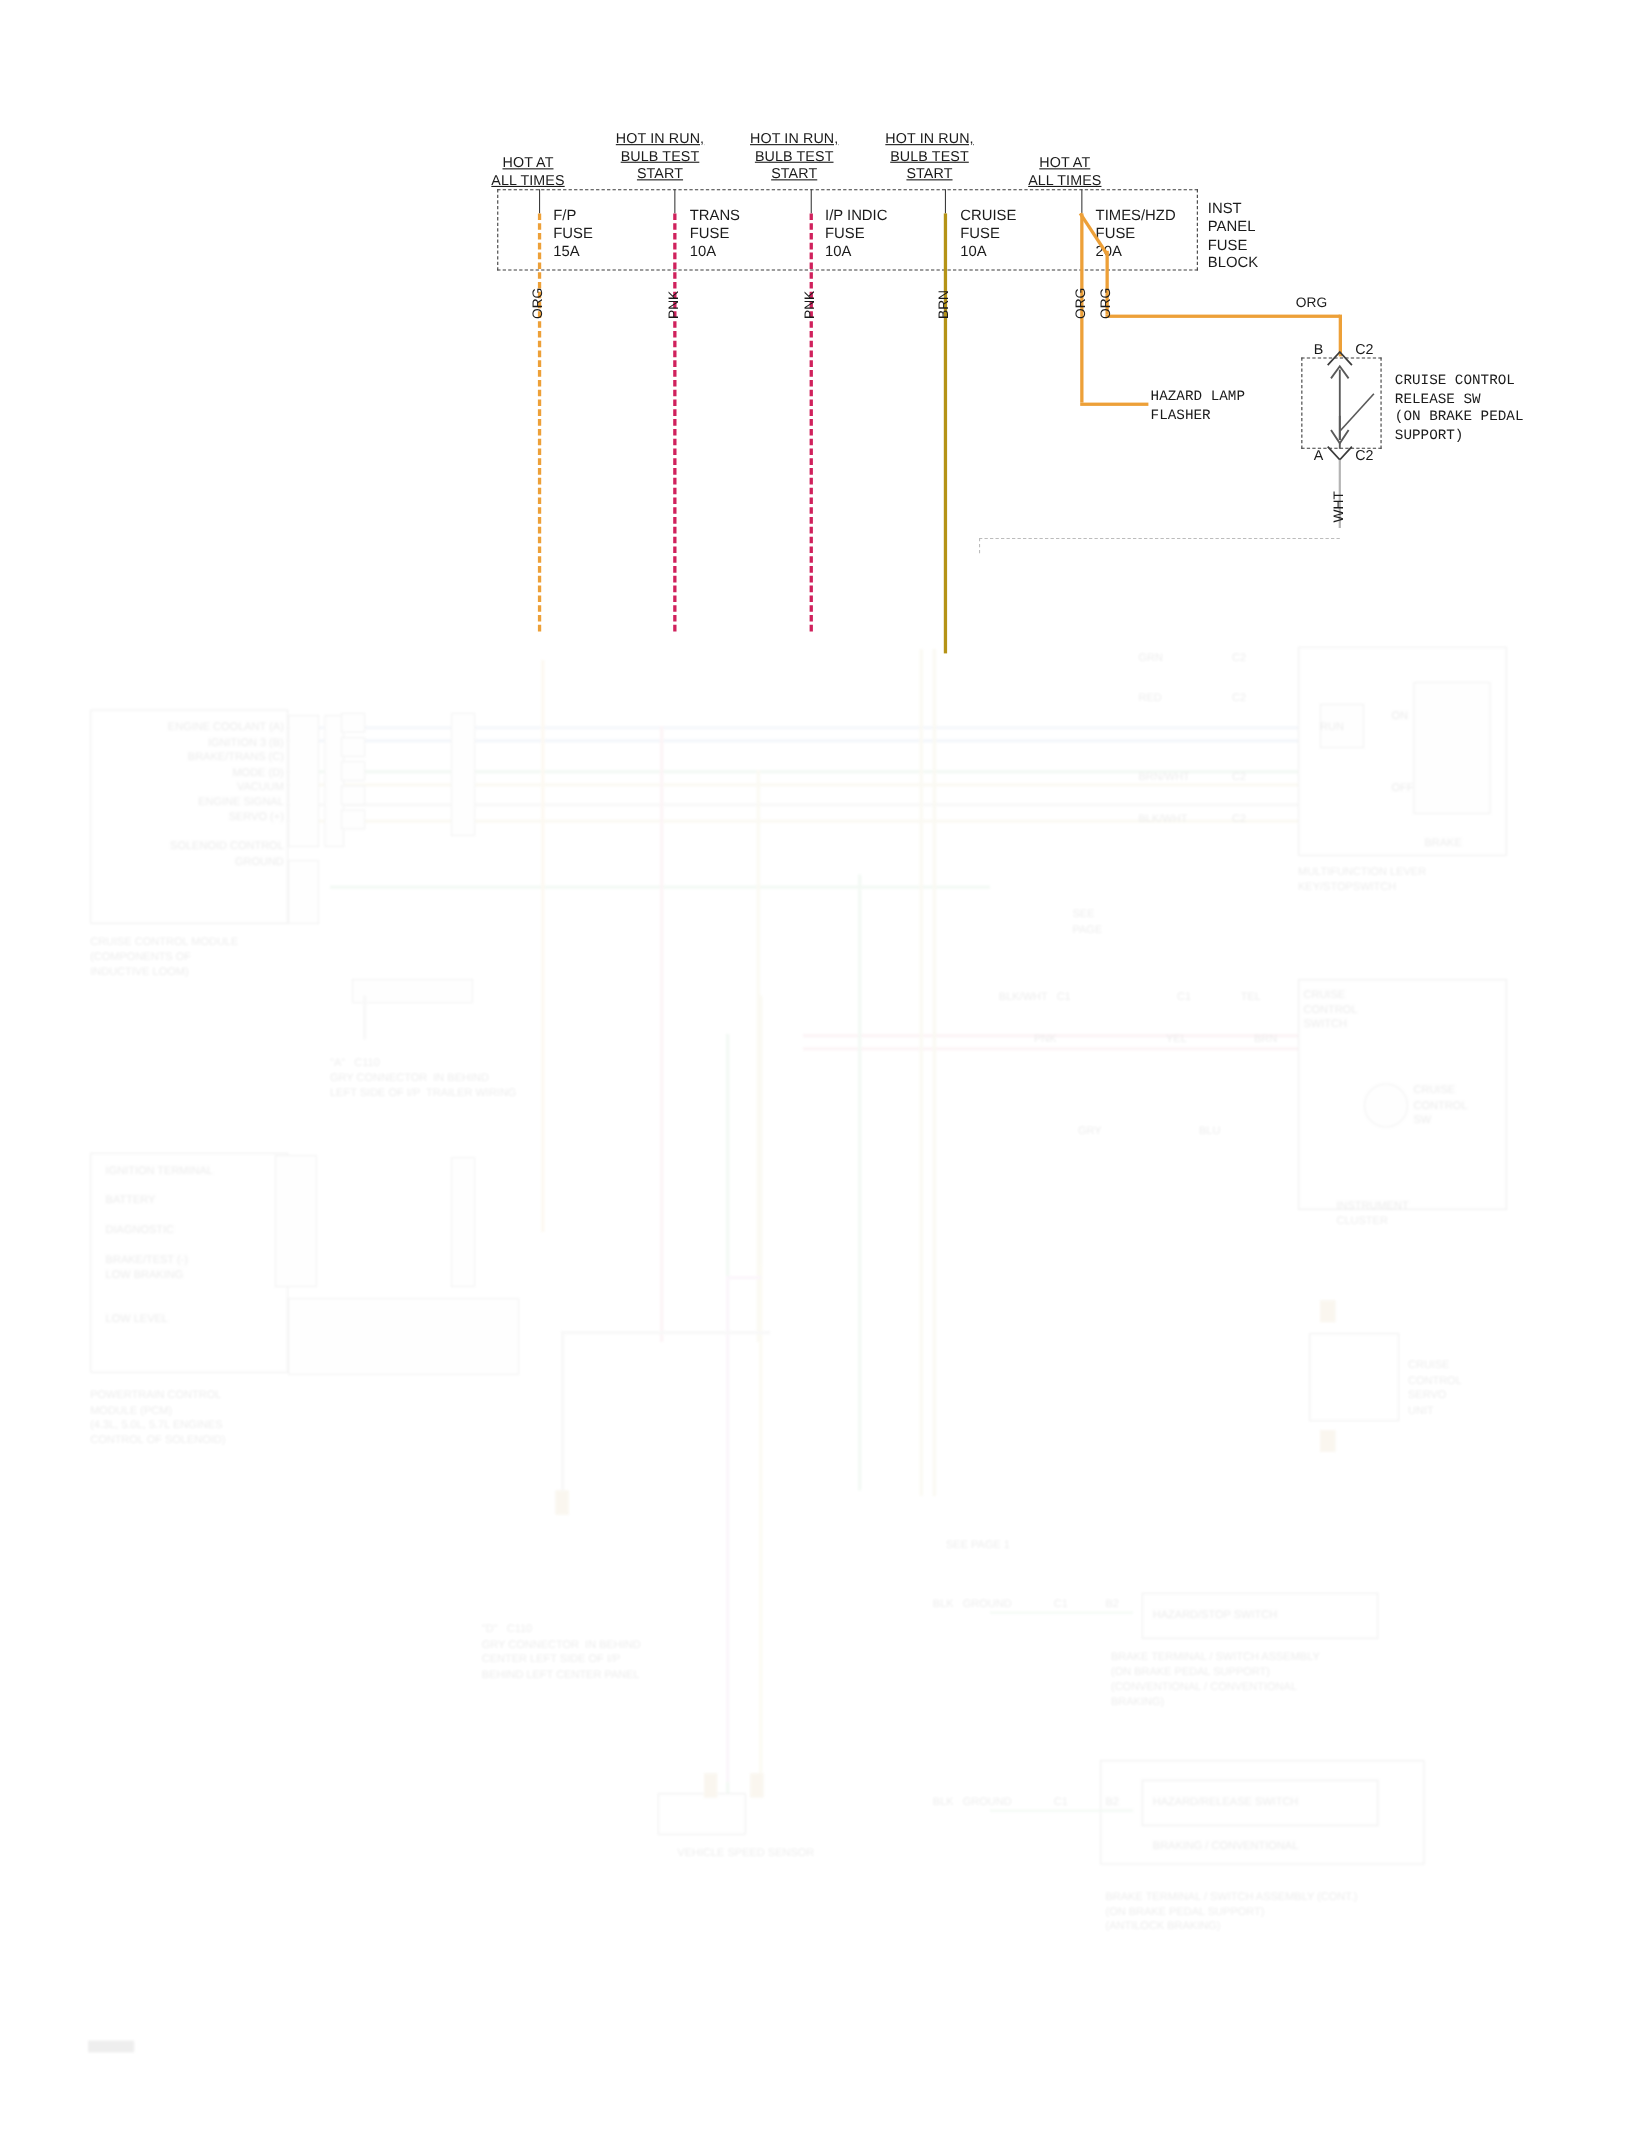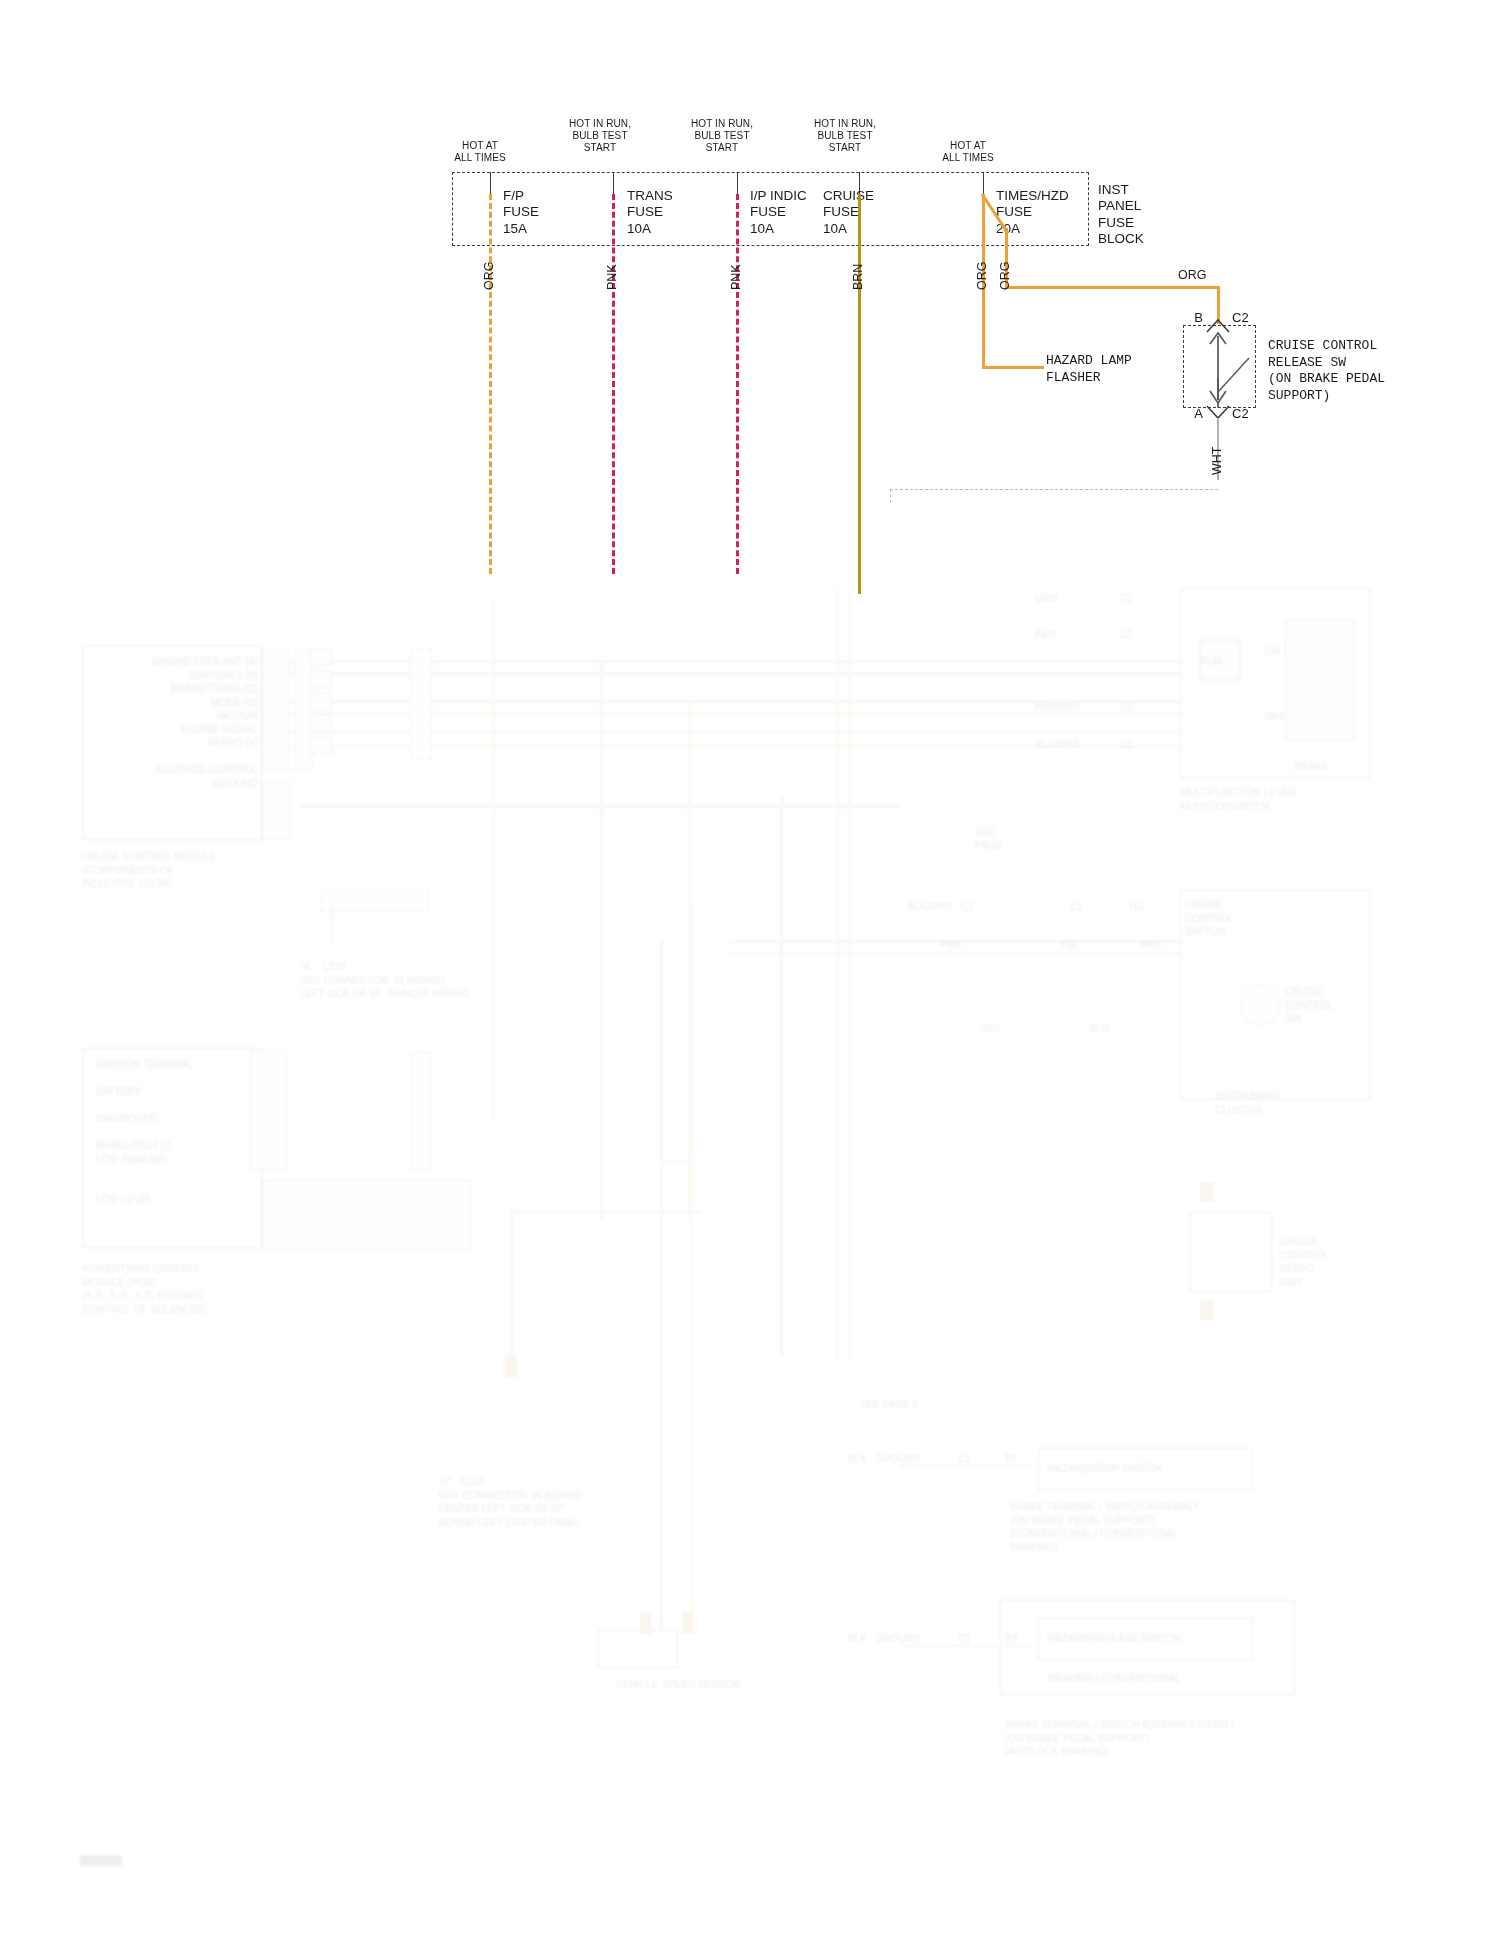--- a/index.html
+++ b/index.html
@@ -19,21 +19,21 @@
   
   .lbl{position:absolute;white-space:pre;line-height:1.22;}
   .lbl.c{text-align:center;transform:translateX(-50%);}
   .lbl.l{text-align:left;}
   .lbl.r{text-align:right;transform:translateX(-100%);}
   .vlbl{position:absolute;white-space:nowrap;transform:rotate(-90deg);transform-origin:0 0;}
   .hline{position:absolute;height:0;border-top-style:solid;}
   .vline{position:absolute;width:0;border-left-style:solid;}
 
   
-  .hdr{font-size:10px;letter-spacing:.1px;}
+  .hdr{font-size:13px;letter-spacing:.1px;text-decoration:underline;}
   .fuse{font-size:13.5px;}
   .blocklbl{font-size:13.5px;}
   .wirecode{font-size:12.5px;}
   .pin{font-size:13px;}
   .devlbl{font-size:13px;line-height:1.28;font-family:Liberation Mono, monospace;}
 
   
   #fuseblock{
     position:absolute;
     left:452px;top:172px;
@@ -273,21 +273,21 @@
 
   <div class="lbl l fuse" style="left:503px;top:188px;">F/P
 FUSE
 15A</div>
   <div class="lbl l fuse" style="left:627px;top:188px;">TRANS
 FUSE
 10A</div>
   <div class="lbl l fuse" style="left:750px;top:188px;">I/P INDIC
 FUSE
 10A</div>
-  <div class="lbl l fuse" style="left:823px;top:188px;">CRUISE
+  <div class="lbl l fuse" style="left:873px;top:188px;">CRUISE
 FUSE
 10A</div>
   <div class="lbl l fuse" style="left:996px;top:188px;">TIMES/HZD
 FUSE
 20A</div>
 
   <div class="lbl l blocklbl" style="left:1098px;top:182px;">INST
 PANEL
 FUSE
 BLOCK</div>

